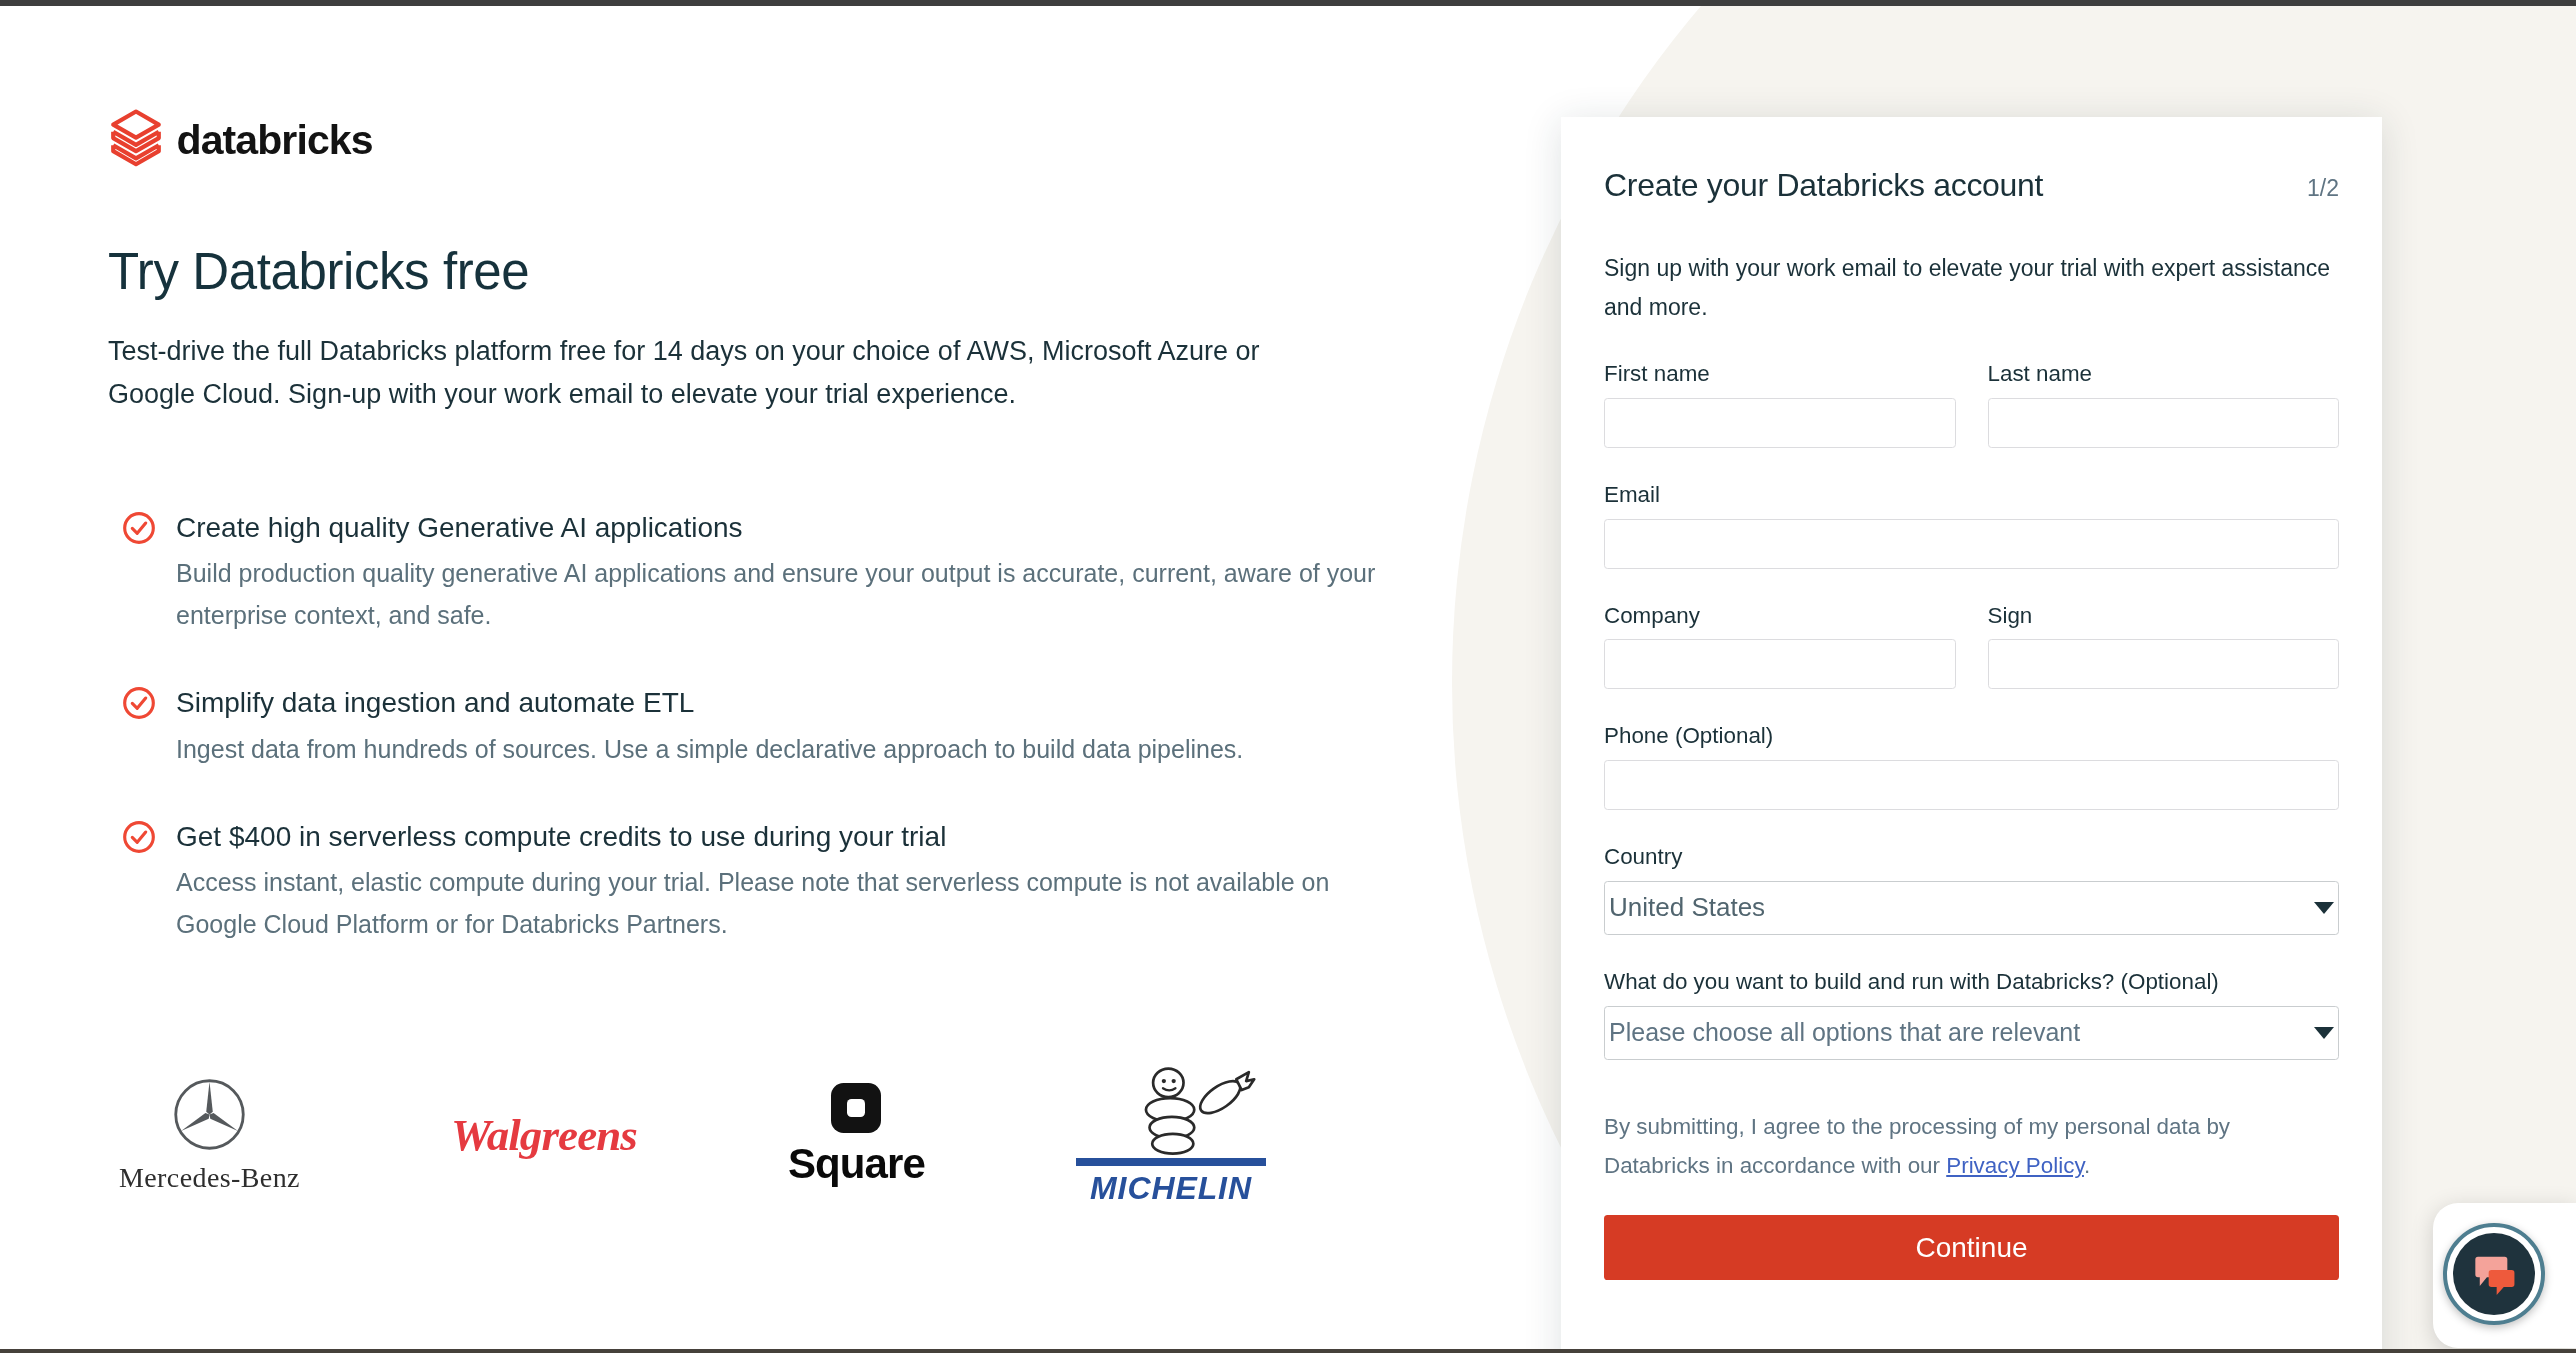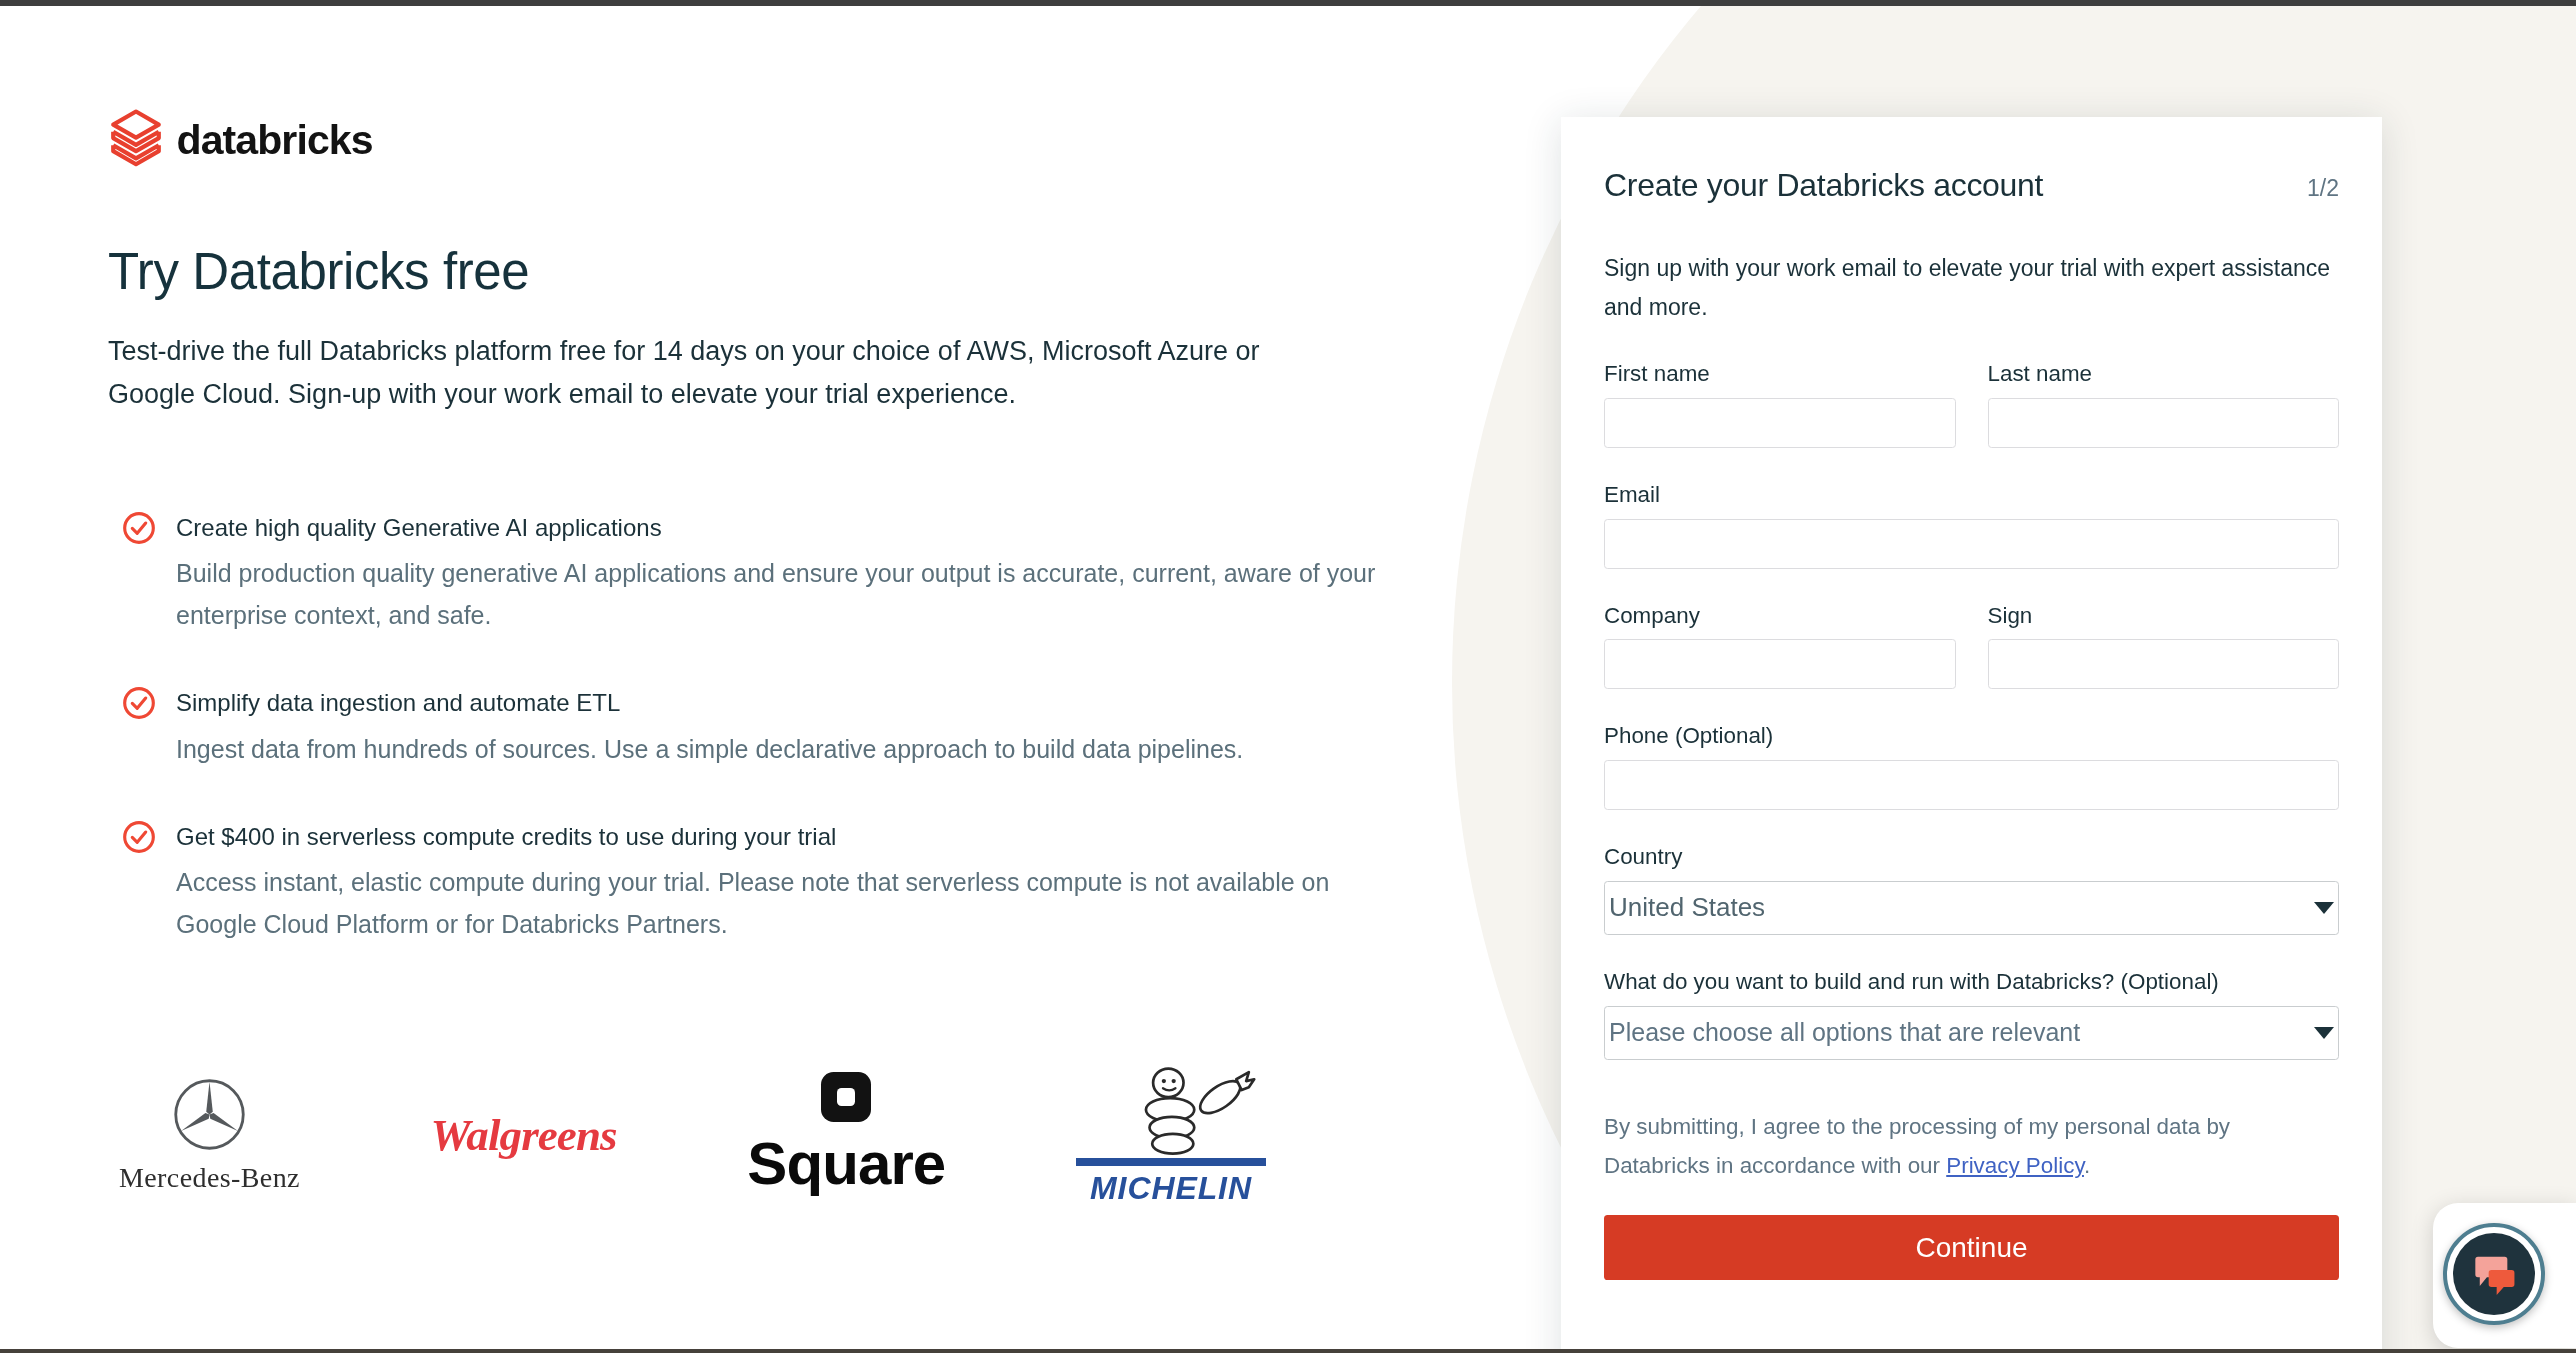--- a/index.html
+++ b/index.html
@@ -15,36 +15,36 @@
   
   .brand{position:absolute;left:108px;top:109px;display:flex;align-items:center;gap:12.5px;z-index:1;}
   .brand-word{font-size:41px;font-weight:700;color:#131313;letter-spacing:-0.9px;}
   .hero-title{position:absolute;left:108px;top:242px;font-size:51px;font-weight:500;
     color:#16323c;letter-spacing:-0.4px;z-index:1;}
   .hero-intro{position:absolute;left:108px;top:330px;width:1228px;font-size:27px;line-height:43px;
     color:#1b3139;z-index:1;}
   .features{position:absolute;left:122px;top:509px;z-index:1;}
   .feature{display:flex;gap:20px;margin-bottom:48px;align-items:flex-start;}
   .check{flex:0 0 34px;margin-top:1.8px;}
-  .feature-title{font-size:24px;font-weight:500;color:#1b3139;line-height:38px;}
+  .feature-title{font-size:28px;font-weight:500;color:#1b3139;line-height:38px;}
   .feature-desc{font-size:25px;color:#5b707b;line-height:42px;margin-top:5.4px;}
   .feature:nth-child(1) .feature-desc{max-width:1255px;}
   .feature:nth-child(2) .feature-desc{max-width:1120px;}
   .feature:nth-child(3) .feature-desc{max-width:1201px;}
 
   .logos{position:absolute;left:119px;top:1068px;width:1147px;display:flex;
     justify-content:space-between;align-items:center;z-index:1;height:134px;}
   .logo-item{display:flex;align-items:center;gap:7px;flex-direction:column;}
   .mb-text{font-family:"Liberation Serif",serif;font-size:28px;color:#2e2e2e;letter-spacing:0.4px;}
   .walgreens-text{font-family:"Liberation Serif",serif;font-style:italic;font-weight:700;
     font-size:45px;color:#e53a40;letter-spacing:-0.9px;}
   .square-box{width:50px;height:50px;background:#121212;border-radius:12.5px;
     display:flex;align-items:center;justify-content:center;}
   .square-hole{width:18px;height:18px;background:#ffffff;border-radius:4.5px;}
-  .square-text{font-size:60px;font-weight:700;color:#0a0a0a;letter-spacing:-0.9px;text-align:center;}
+  .square-text{font-size:42px;font-weight:700;color:#0a0a0a;letter-spacing:-0.9px;text-align:center;}
   .michelin{display:flex;flex-direction:column;align-items:center;}
   .michelin-bar{width:190px;height:8px;background:#27509b;margin-top:-5.4px;}
   .michelin-text{font-size:32px;font-weight:700;font-style:italic;color:#27509b;
     letter-spacing:0.9px;margin-top:3.6px;}
 
   
   .card{position:absolute;left:1561px;top:117px;width:821px;height:1282px;background:#ffffff;
     box-shadow:0 5.4px 36px rgba(27,49,57,0.14);z-index:2;box-sizing:border-box;
     padding:50px 43px 0 43px;}
   .card-head{display:flex;justify-content:space-between;align-items:baseline;}

